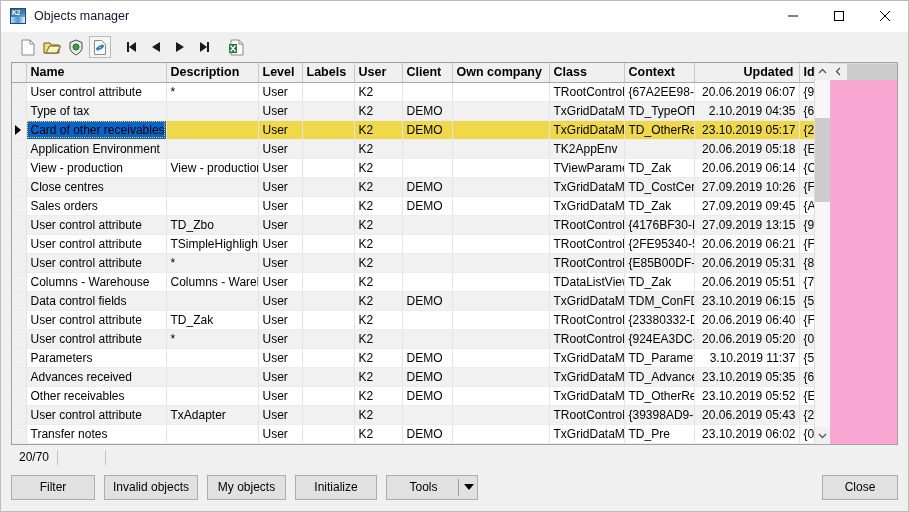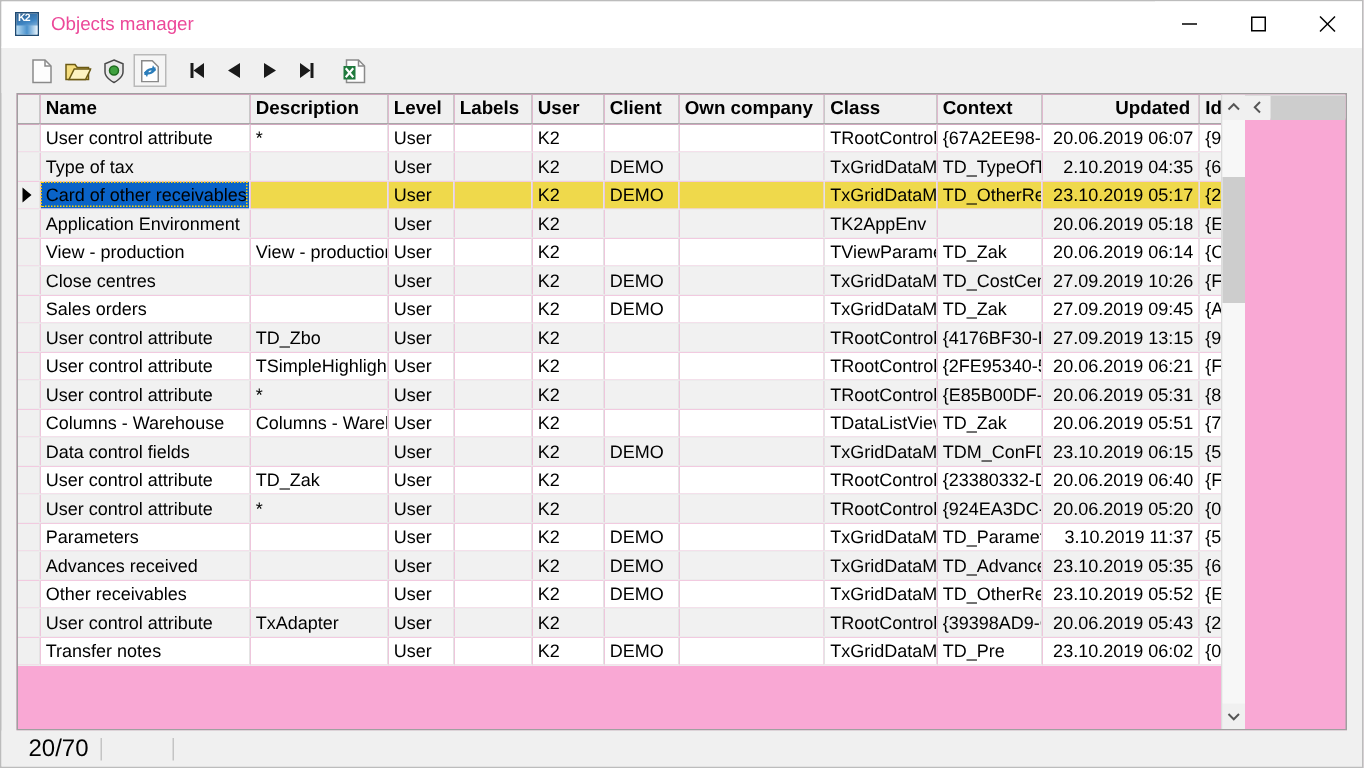--- a/index.html
+++ b/index.html
@@ -36,21 +36,21 @@
     position: absolute; left: 1px; top: 0px;
     font-size: 7px; font-weight: bold; color: #ffffff;
     letter-spacing: -0.5px; line-height: 8px;
     font-family: "Liberation Sans", sans-serif;
   }
   #title-icon .wave {
     position:absolute; left:0; bottom:0; width:100%; height:6px;
     background: linear-gradient(90deg,#b9dcf3,#4b92cd,#e8f4fc);
   }
   #title-text {
-    font-size: 12.5px; color: #ec4899;
+    font-size: 12.5px; color: #0f172a;
     font-family: "Liberation Sans", sans-serif;
   }
   #caption-buttons { margin-left: auto; display: flex; height: 31px; }
   .cap-btn {
     width: 46px; height: 31px;
     display: flex; align-items: center; justify-content: center;
     background: #ffffff;
   }
   .cap-btn svg { display: block; }
   
@@ -170,21 +170,21 @@
     width: 50px; height: 16px; background: #cdcdcd;
   }
   
   #statusbar {
     height: 24px; min-height: 24px;
     display: flex; align-items: center;
     padding-left: 18px;
     background: #f0f0f0;
   }
   #status-count {
-    font-size: 16px; color: #000;
+    font-size: 12px; color: #000;
     padding-right: 8px;
     border-right: 1px solid #c4c4c4;
     height: 15px; line-height: 15px;
   }
   #status-pane2 {
     width: 48px; height: 15px;
     border-right: 1px solid #c4c4c4;
   }
   
   #buttonbar {
@@ -646,14 +646,28 @@
       </div>
       <div id="hs-thumb"></div>
     </div>
   </div>
 
   <div id="statusbar">
     <div id="status-count">20/70</div>
     <div id="status-pane2"></div>
   </div>
 
+  <div id="buttonbar">
+    <div class="btn" id="btn-filter">Filter</div>
+    <div class="btn" id="btn-invalid">Invalid objects</div>
+    <div class="btn" id="btn-myobjects">My objects</div>
+    <div class="btn" id="btn-initialize">Initialize</div>
+    <div class="btn" id="btn-tools">
+      <span class="lbl">Tools</span>
+      <span class="divider"></span>
+      <span class="drop">
+        <span class="caret-down"></span>
+      </span>
+    </div>
+    <div class="btn" id="btn-close">Close</div>
+  </div>
 
 </div>
 
 </body></html>

